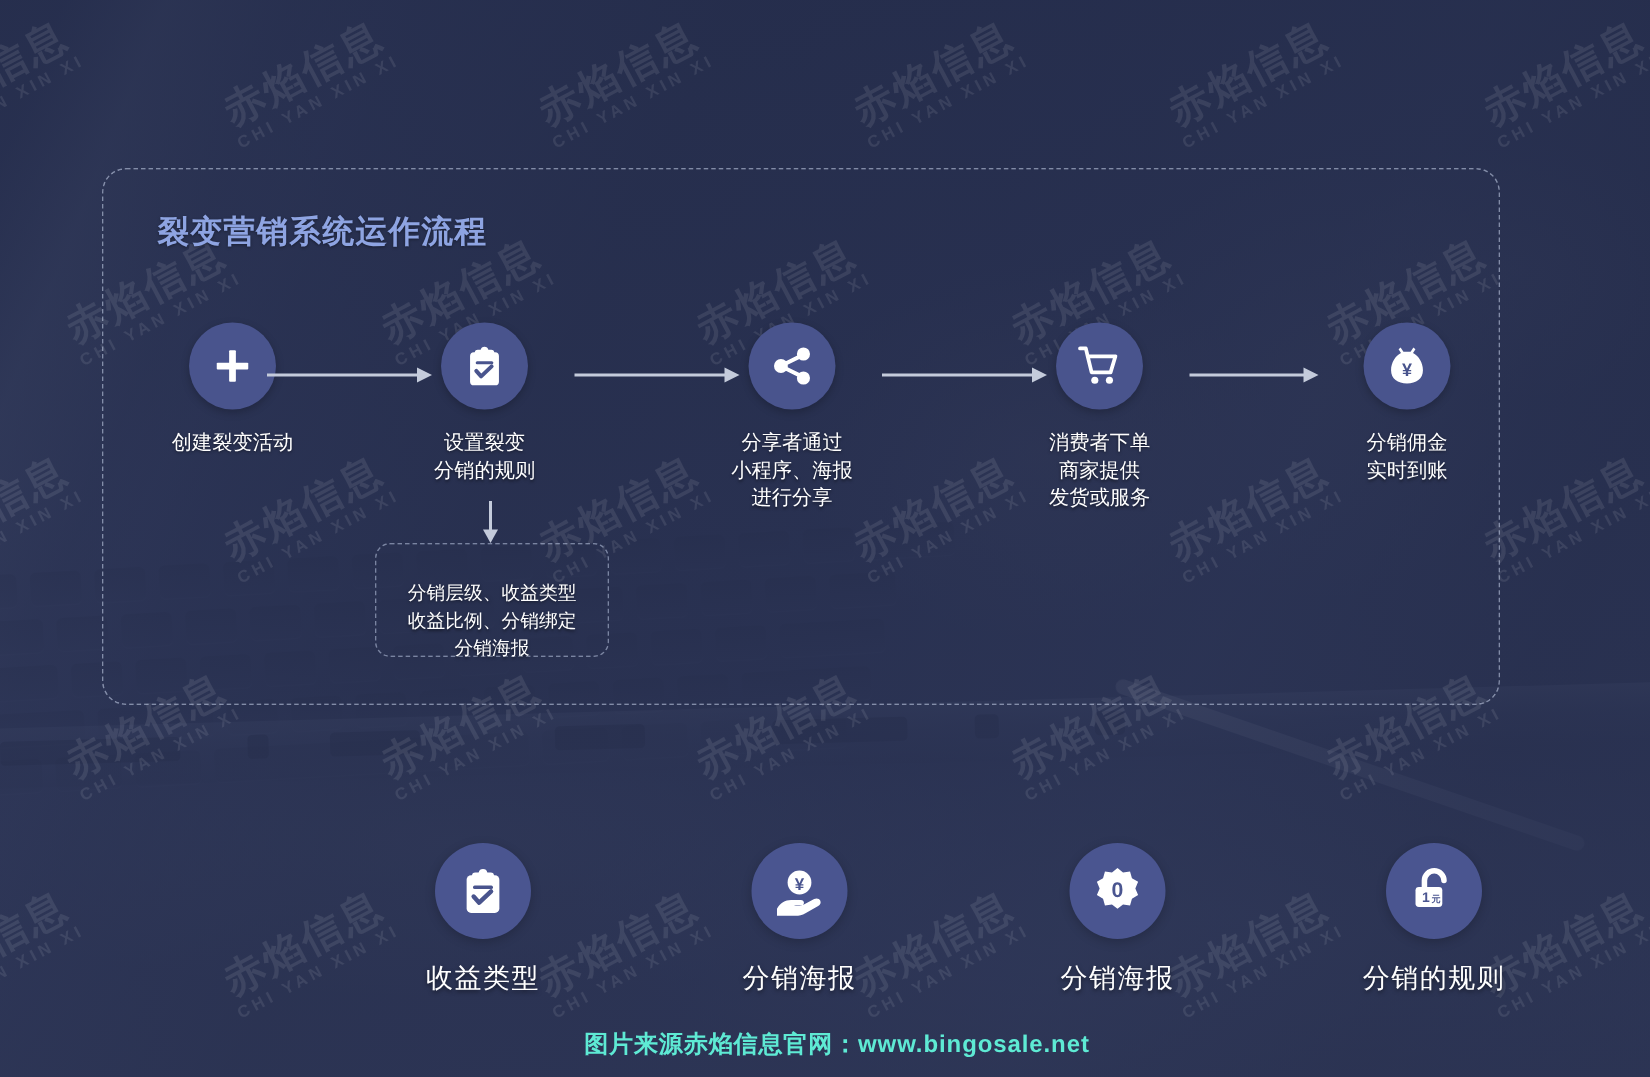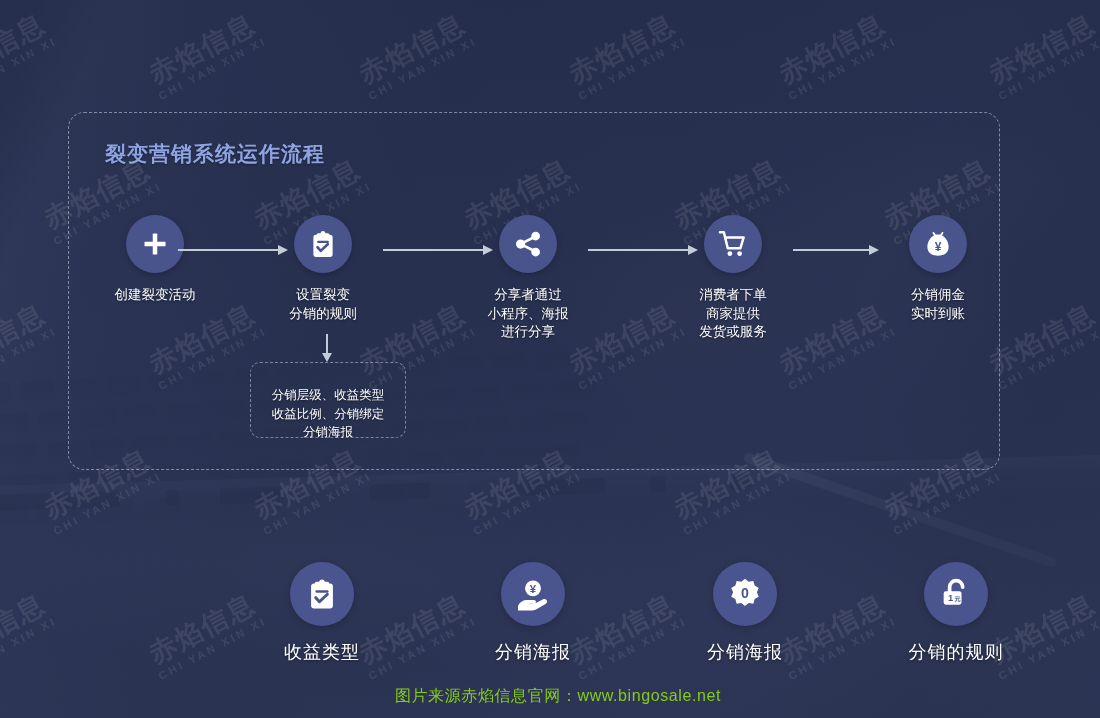--- a/index.html
+++ b/index.html
@@ -133,21 +133,21 @@
     background:#4a5590;display:flex;align-items:center;justify-content:center;
     box-shadow:0 2px 7px rgba(0,0,0,.2);
   }
   .f-label{
     margin-top:14px;color:#ffffff;font-size:18px;letter-spacing:1px;
     text-shadow:0 1px 3px rgba(0,0,0,.5);
   }
 
   .footer{
     position:absolute;left:16px;right:0;top:686px;text-align:center;
-    color:#84cc16;font-size:16px;letter-spacing:.6px;
+    color:#5eead4;font-size:16px;letter-spacing:.6px;font-weight:bold;
   }
 </style>
 </head>
 <body>
 
 <div id="stage">
 
   <div class="bg-base"></div>
   <div class="bg-photo"></div>
   <div class="keys" id="keys">

